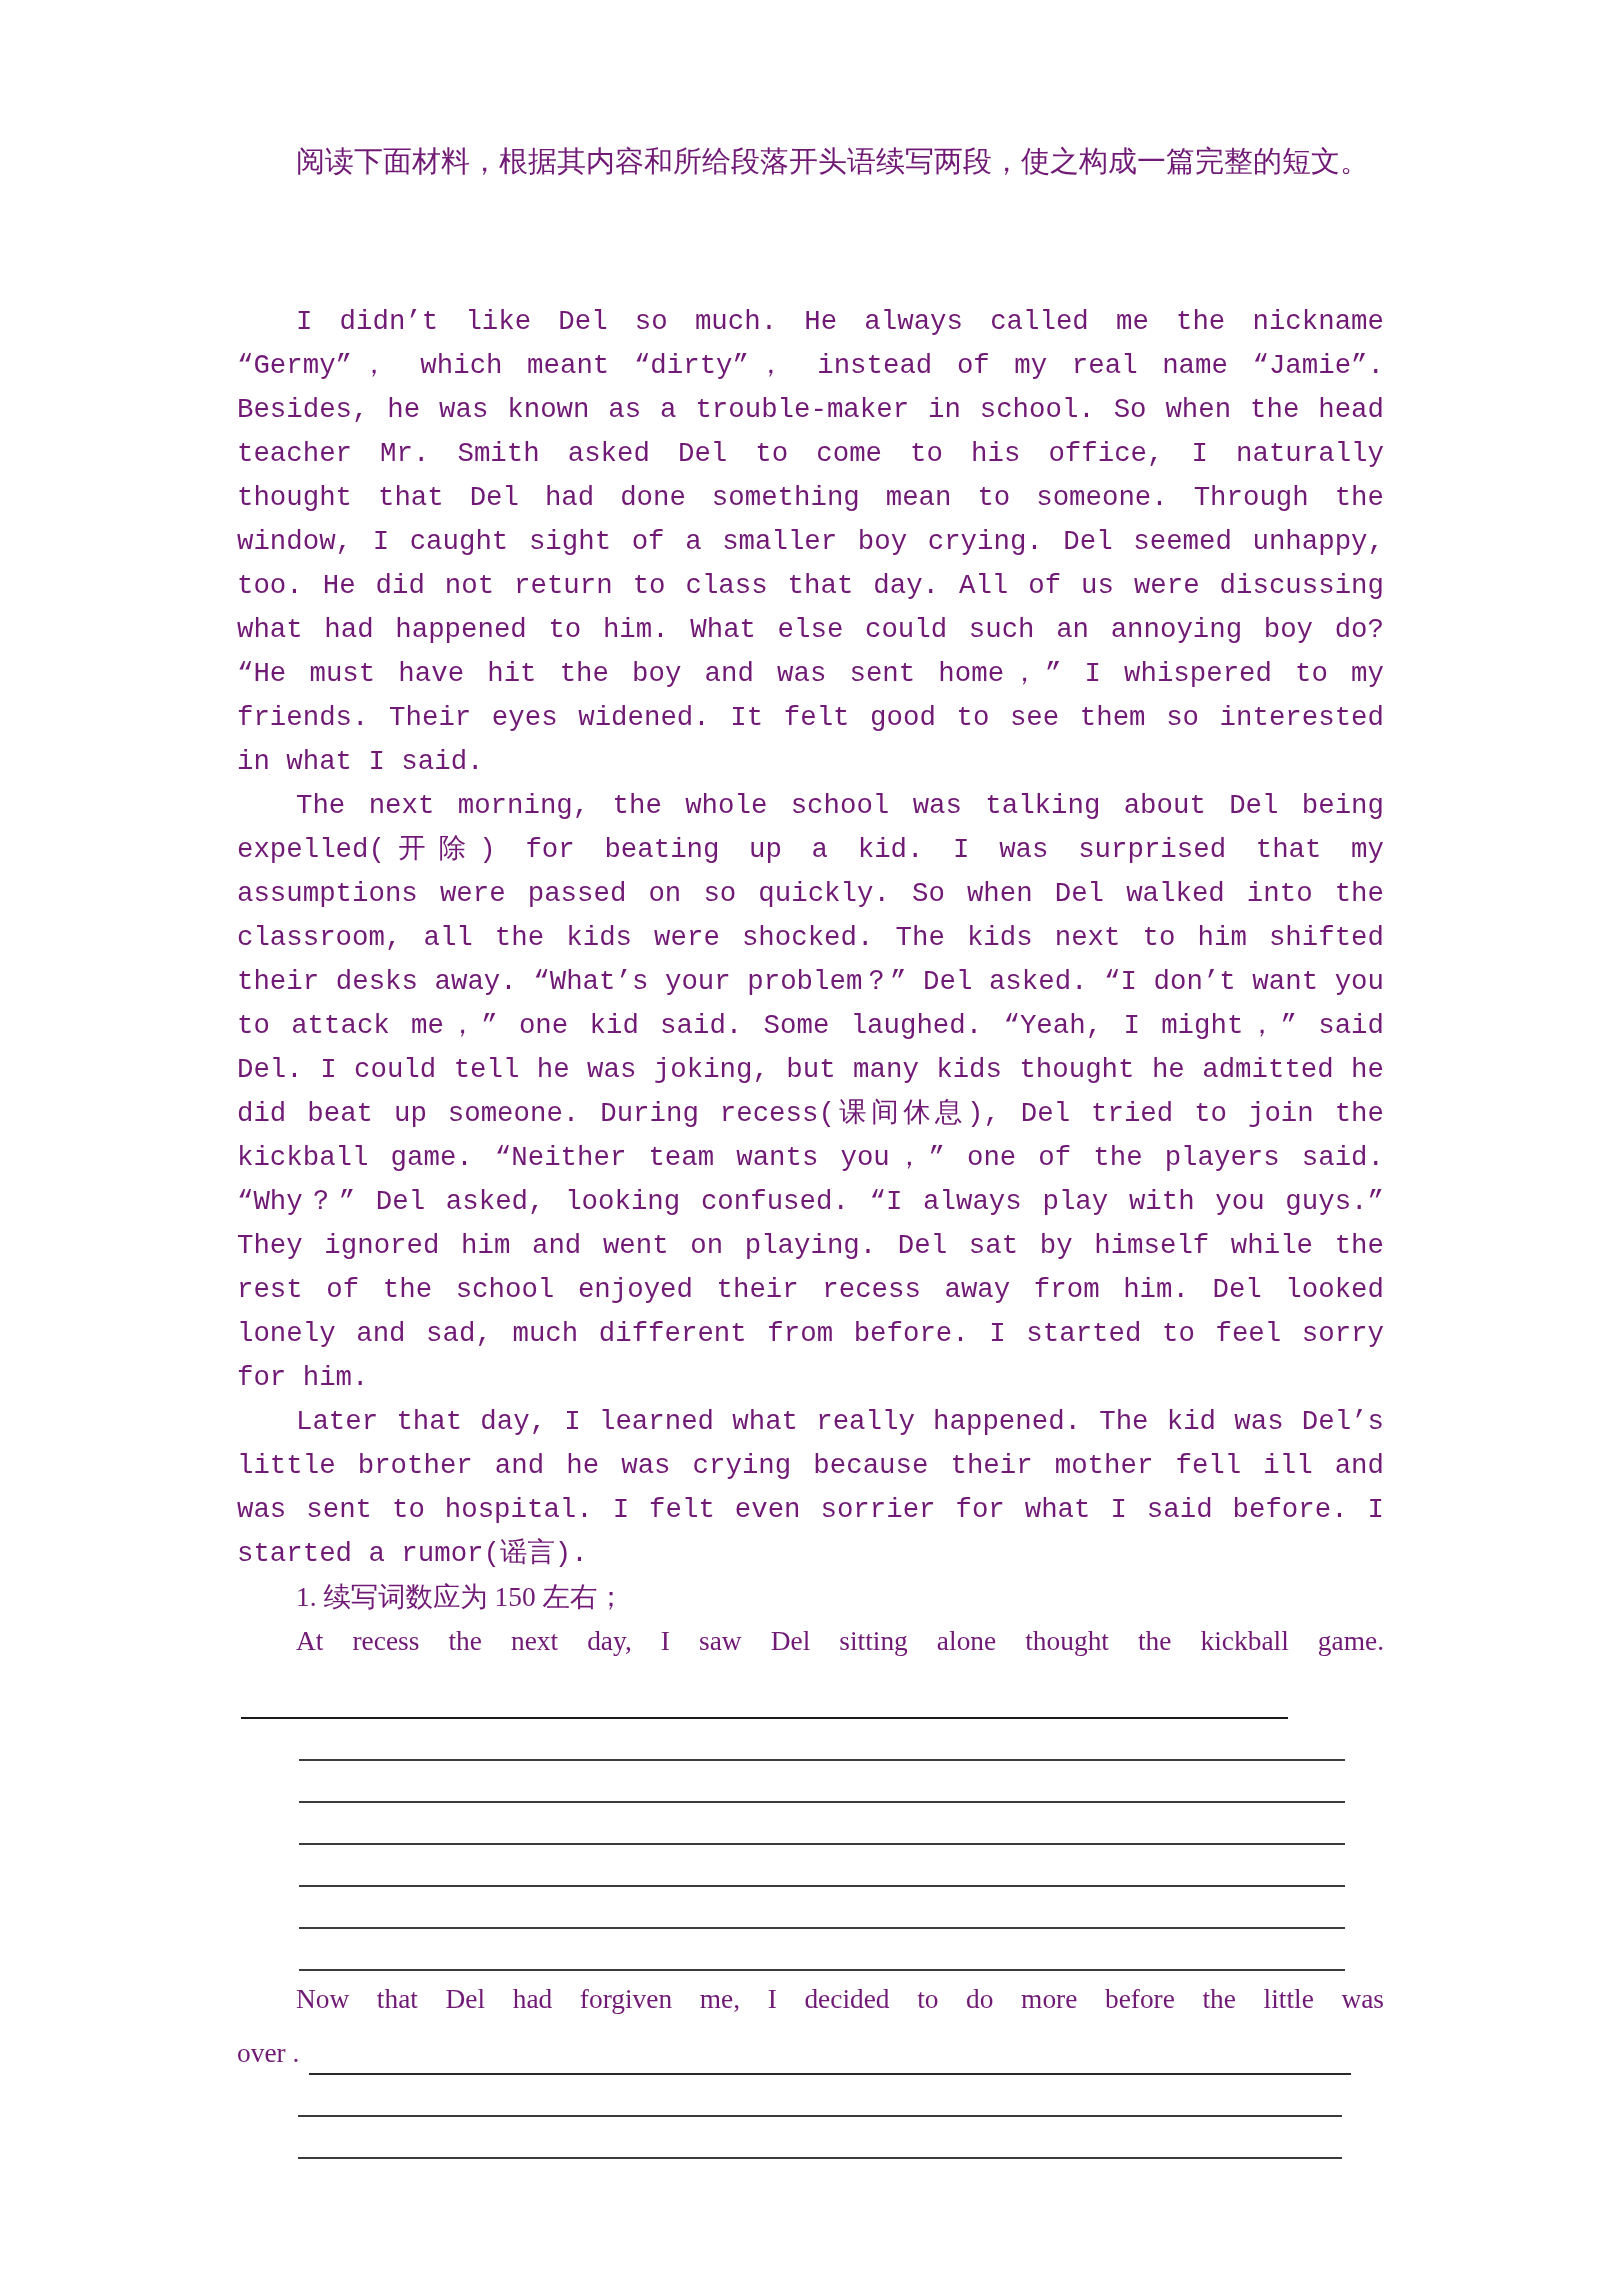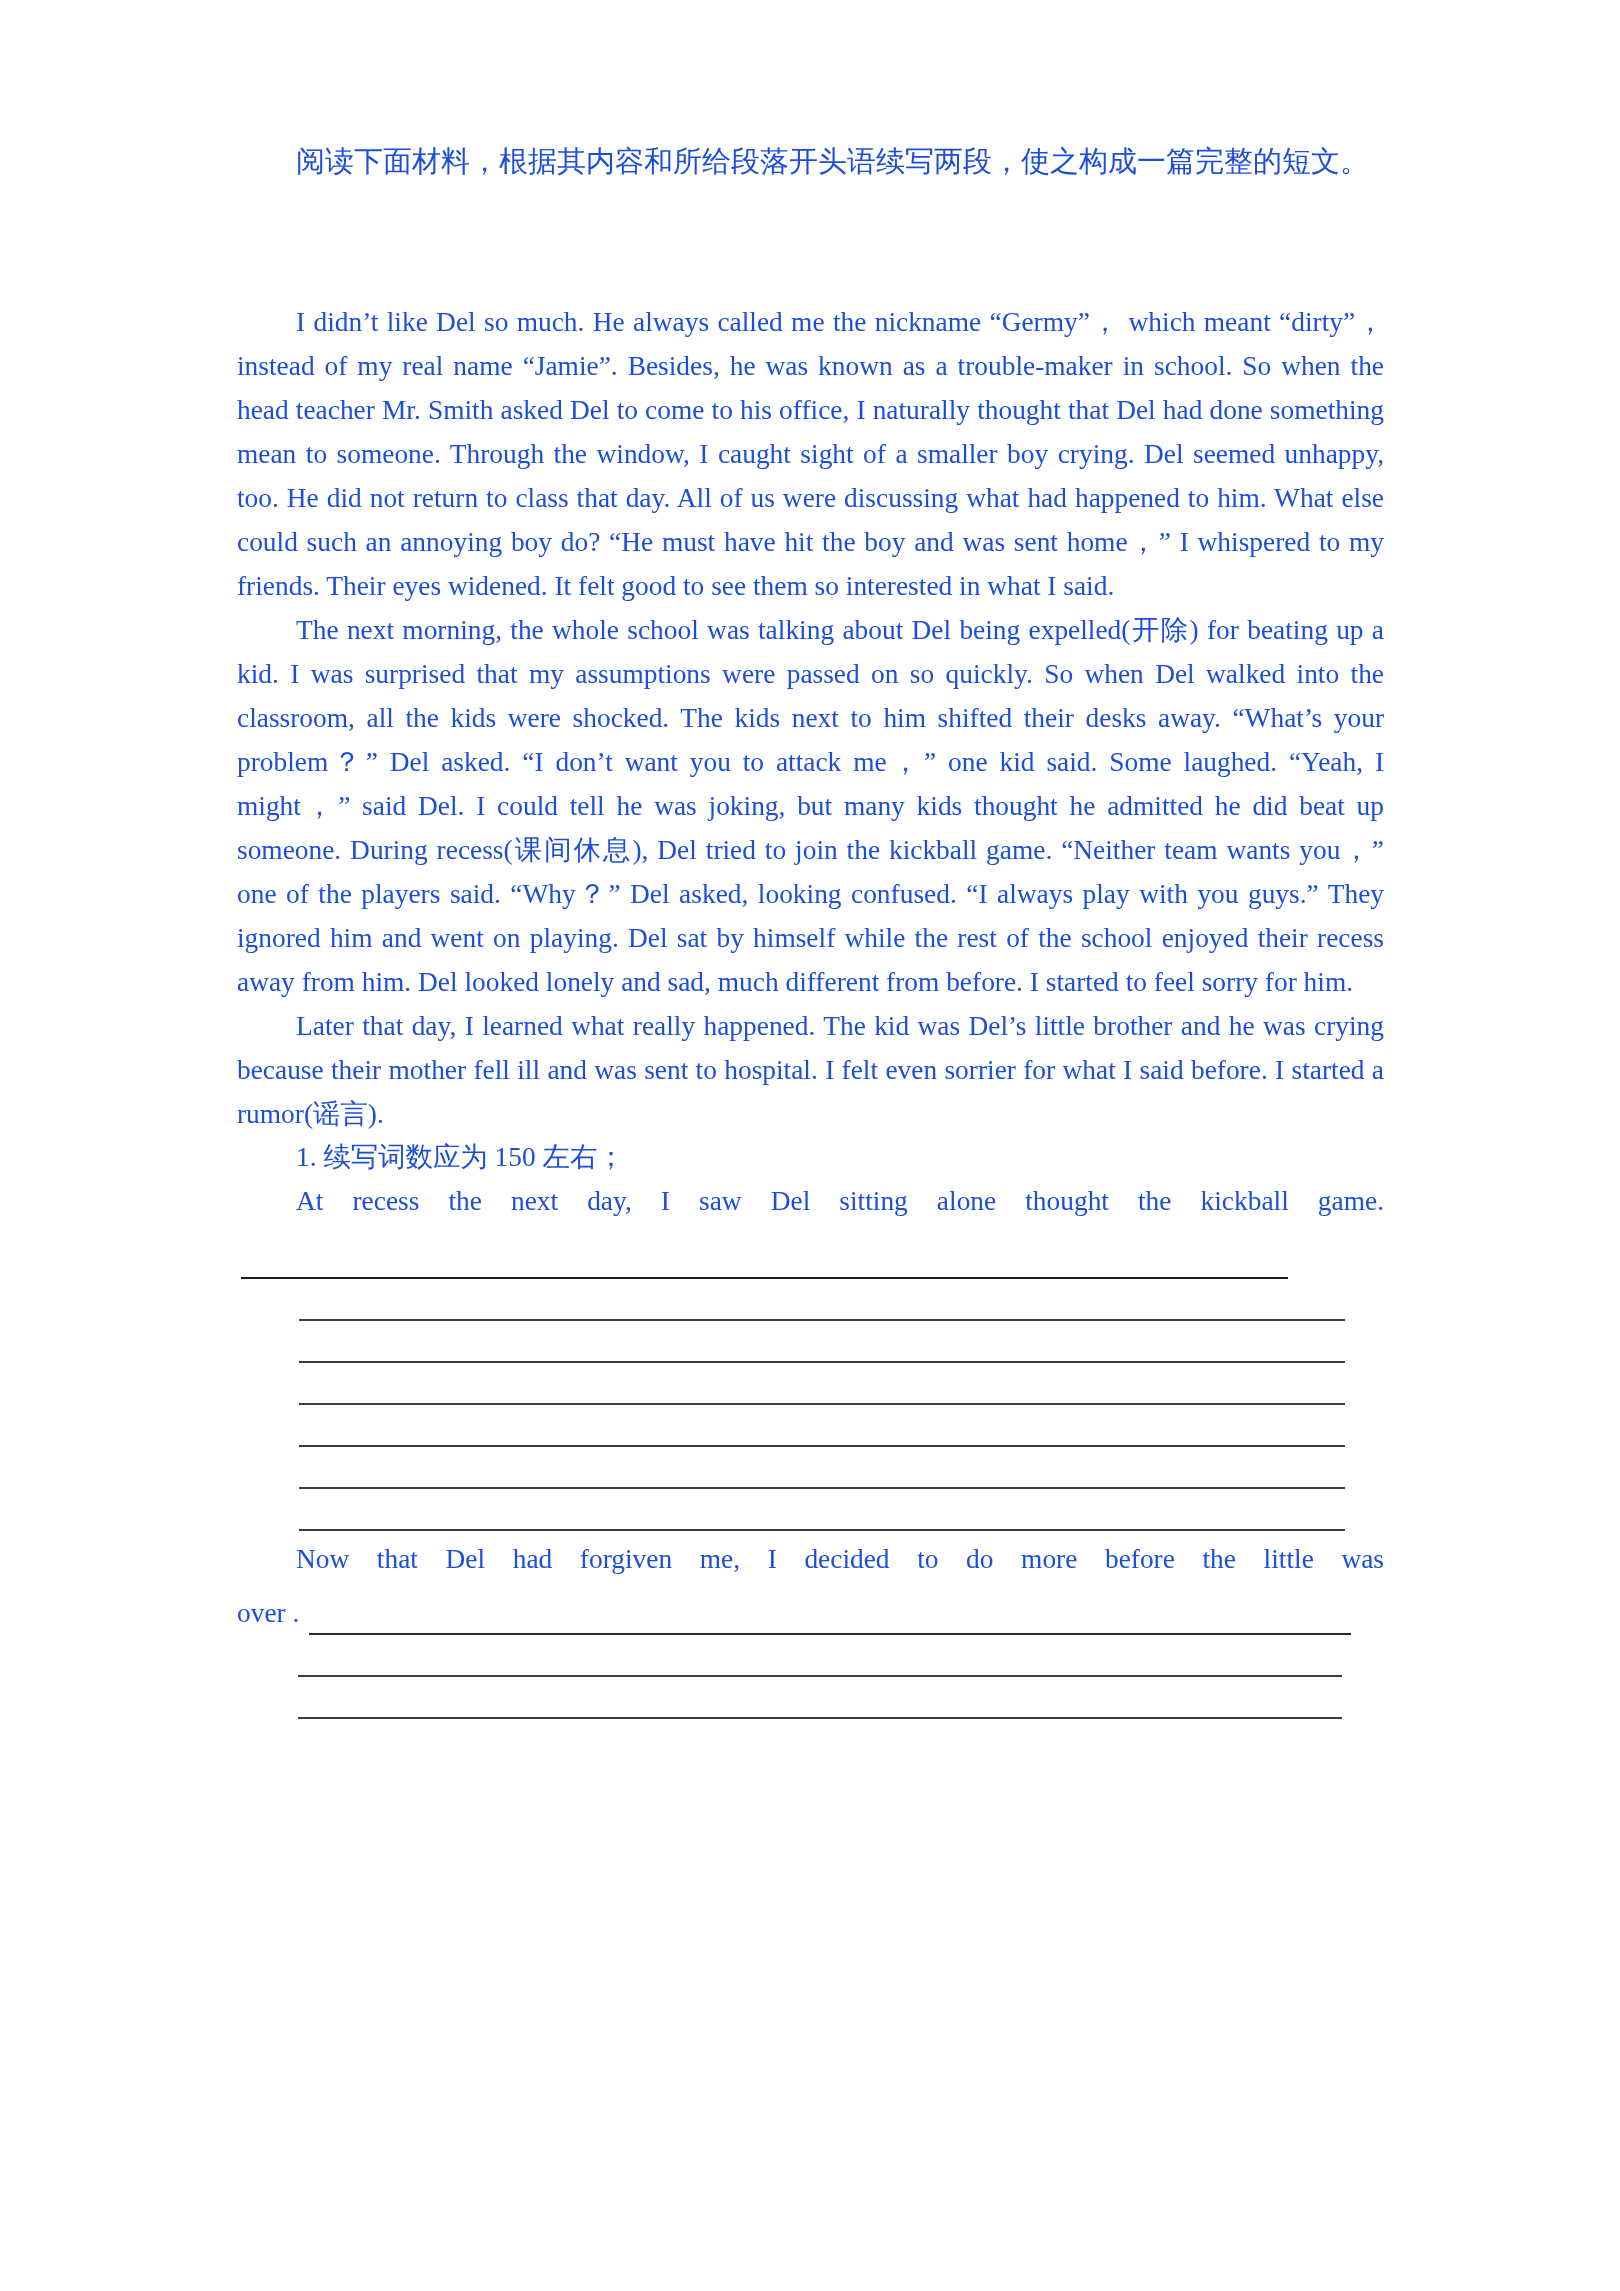--- a/index.html
+++ b/index.html
@@ -8,36 +8,37 @@
     background: #ffffff;
   }
   .page {
     position: relative;
     width: 1620px;
     height: 2292px;
     background: #ffffff;
     box-sizing: border-box;
     padding: 139px 236px 0 237px;
     font-family: "Liberation Serif", "DejaVu Serif", serif;
-    color: #1d4ed8;
+    color: #701a75;
     font-size: 27.4px;
     overflow: hidden;
   }
   .instruction {
     margin: 0 0 116px 0;
     font-size: 29px;
     line-height: 45px;
     text-indent: 59px;
     text-align: justify;
   }
   .para {
     margin: 0;
     line-height: 44px;
     text-indent: 59px;
     text-align: justify;
+    font-family: Liberation Mono, monospace;
   }
   .note-label, .note-item {
     margin: 0;
     line-height: 43px;
     text-indent: 59px;
   }
   .opening {
     margin: 0;
     line-height: 44px;
     text-indent: 59px;

